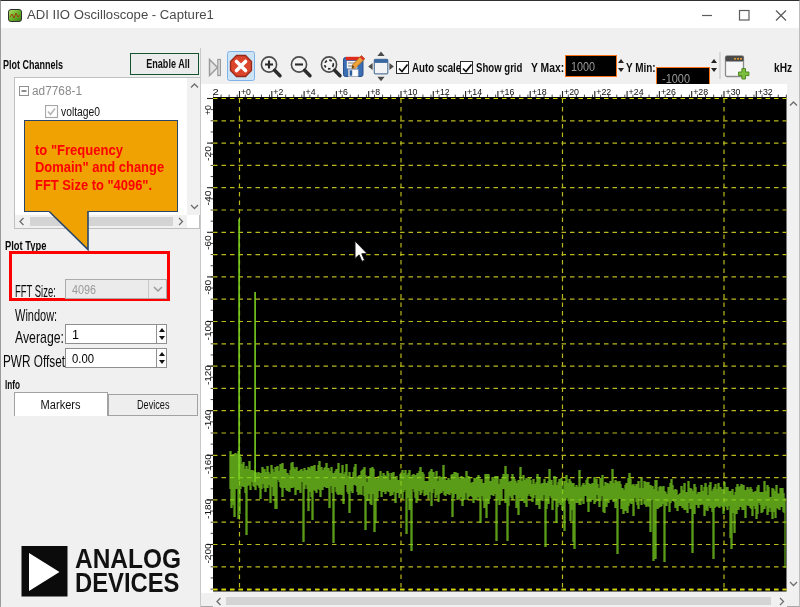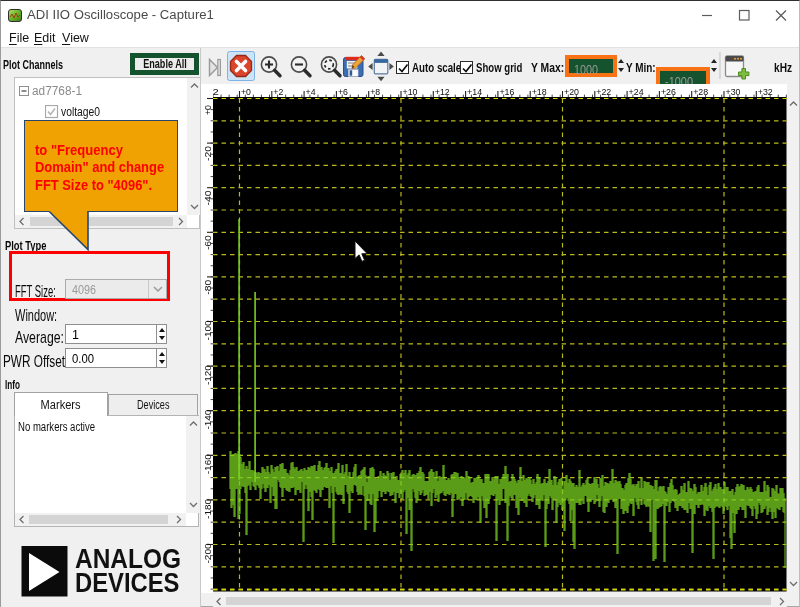--- a/index.html
+++ b/index.html
@@ -7,22 +7,22 @@
  border-top:1px solid #2f2f2f;border-left:1px solid #9b9b9b;border-right:1px solid #bdbdbd;border-bottom:1px solid #a8a8a8}
 .abs{position:absolute}
 .sx{display:inline-block;white-space:nowrap}
 #titlebar{position:absolute;left:0;top:0;width:798px;height:27px;background:#fff}
 #title{position:absolute;left:26px;top:7px;font-size:12.5px;color:#4a4a4a}
 #menubar{position:absolute;left:0;top:27px;width:798px;height:20px;background:#fff;border-bottom:1px solid #e2e2e2}
 .menu{position:absolute;top:3px;font-size:12.5px;color:#111}
 .menu u{text-decoration-thickness:1px;text-underline-offset:2px}
 #leftpanel{position:absolute;left:0;top:47px;width:200px;height:559px;background:#f0f0f0;border-right:1px solid #c9c9c9}
 .blabel{font-weight:bold;font-size:12.5px;color:#0a0a0a;position:absolute;white-space:nowrap}
-#enableall{position:absolute;left:129px;top:5px;width:69px;height:22px;background:#ececec;border:5px solid #14532d;
- font-weight:600;font-size:12.5px;color:#111;display:flex;align-items:center;justify-content:flex-start}
+#enableall{position:absolute;left:129px;top:5px;width:69px;height:22px;background:#ececec;border:1px solid #14532d;
+ font-weight:600;font-size:12.5px;color:#111;display:flex;align-items:center;justify-content:flex-end}
 #treebox{position:absolute;left:13px;top:29px;width:186px;height:152px;background:#fff;border:1px solid #c0c0c0}
 .gtext{font-size:12.5px;color:#8a8a8a;position:absolute;white-space:nowrap}
 .ktext{font-size:12.5px;color:#111;position:absolute;white-space:nowrap}
 .vscroll{position:absolute;background:#f1f1f1}
 .hscroll{position:absolute;background:#f1f1f1}
 .thumb{position:absolute;background:#d4d4d4}
 #callout{position:absolute;left:23px;top:72px;width:154px;height:92px;background:#f0a202;border:1.6px solid #26466e}
 #callout .tl{position:absolute;left:10px;font-size:13.8px;font-weight:bold;color:#fe0000;white-space:nowrap}
 #redbox{position:absolute;left:8px;top:203px;width:161px;height:50px;border:3px solid #fd0102}
 .ddrow{position:absolute;height:20px;background:#ebebeb;border:1px solid #acacac}
@@ -34,21 +34,21 @@
 .tri-u{position:absolute;left:2px;top:3px;width:0;height:0;border-left:3px solid transparent;border-right:3px solid transparent;border-bottom:4px solid #111}
 .tri-d{position:absolute;left:2px;top:11px;width:0;height:0;border-left:3px solid transparent;border-right:3px solid transparent;border-top:4px solid #111}
 #tab1{position:absolute;left:13px;top:344px;width:94px;height:24px;background:#fff;border:1px solid #a2a2a2;border-bottom:none;
  font-size:12.5px;color:#111;display:flex;align-items:center;justify-content:center;z-index:3}
 #tab2{position:absolute;left:107px;top:346px;width:90px;height:22px;background:#eeeeee;border:1px solid #a2a2a2;
  font-size:12.5px;color:#111;display:flex;align-items:center;justify-content:center}
 #listbox{position:absolute;left:13px;top:367px;width:185px;height:112px;background:#fff;border:1px solid #b3b3b3;z-index:2}
 .cb{position:absolute;width:13px;height:13px;background:#fff;border:1.4px solid #2b2b2b}
 .cb svg{position:absolute;left:-1px;top:-1px}
 .tlab{position:absolute;font-size:12.5px;font-weight:600;color:#0d0d0d;white-space:nowrap}
-.field{position:absolute;height:22px;background:#14532d;border:4px solid #f97316;font-size:12.5px;color:#9a9a9a;padding:3.5px 0 0 5px}
+.field{position:absolute;height:22px;background:#000000;border:1px solid #f97316;font-size:12.5px;color:#9a9a9a;padding:3.5px 0 0 5px}
 .fspin{position:absolute;width:8px;height:20px}
 .fspin .u{position:absolute;left:0;top:3px;width:0;height:0;border-left:3px solid transparent;border-right:3px solid transparent;border-bottom:4px solid #222}
 .fspin .d{position:absolute;left:0;top:12px;width:0;height:0;border-left:3px solid transparent;border-right:3px solid transparent;border-top:4px solid #222}
 #plotsvg{position:absolute;left:0;top:0}
 </style></head>
 <body>
 <div id="win">
 
   <div id="titlebar">
     <svg class="abs" style="left:7px;top:8px" width="14" height="13">
@@ -64,25 +64,20 @@
     </svg>
     <div id="title"><span class="sx" style="transform:scaleX(1.051);transform-origin:0 50%">ADI IIO Oscilloscope - Capture1</span></div>
     <svg class="abs" style="left:695px;top:4px" width="100" height="20">
       <line x1="6" y1="10.5" x2="16" y2="10.5" stroke="#5c5c5c" stroke-width="1.2"></line>
       <rect x="43.5" y="5.5" width="9.5" height="9.5" fill="none" stroke="#5c5c5c" stroke-width="1.2"></rect>
       <line x1="80" y1="5.5" x2="90" y2="15.5" stroke="#5c5c5c" stroke-width="1.2"></line>
       <line x1="90" y1="5.5" x2="80" y2="15.5" stroke="#5c5c5c" stroke-width="1.2"></line>
     </svg>
   </div>
 
-  <div id="menubar">
-    <div class="menu" style="left:8px"><u>F</u>ile</div>
-    <div class="menu" style="left:33px"><u>E</u>dit</div>
-    <div class="menu" style="left:61px"><u>V</u>iew</div>
-  </div>
 
   <div id="leftpanel">
     <div class="blabel" style="left:2px;top:10px"><span class="sx" style="transform:scaleX(0.720);transform-origin:0 50%">Plot Channels</span></div>
     <div id="enableall">
         <span class="sx" style="transform:scaleX(0.725);transform-origin:50% 50%">Enable All</span>
       </div>
     <div id="treebox">
       <svg class="abs" style="left:4px;top:8px" width="12" height="12">
         <rect x="0.5" y="0.5" width="9" height="9" fill="#fff" stroke="#8f8f8f"></rect>
         <line x1="2.5" y1="5" x2="7.5" y2="5" stroke="#444" stroke-width="1.2"></line>
@@ -140,38 +135,20 @@
         <div class="tri-u"></div>
         <div class="tri-d"></div>
       </div>
     <div class="blabel" style="left:4px;top:330px"><span class="sx" style="transform:scaleX(0.655);transform-origin:0 50%">Info</span></div>
     <div id="tab1">
         <span class="sx" style="transform:scaleX(0.885);transform-origin:50% 50%">Markers</span>
       </div>
     <div id="tab2">
         <span class="sx" style="transform:scaleX(0.730);transform-origin:50% 50%">Devices</span>
       </div>
-    <div id="listbox">
-      <div class="ktext" style="left:3px;top:4px"><span class="sx" style="transform:scaleX(0.765);transform-origin:0 50%">No markers active</span></div>
-      <div class="vscroll" style="left:171px;top:0;width:13px;height:97px"></div>
-      <svg class="abs" style="left:173.5px;top:5px" width="9" height="6">
-          <path d="M1 4.5 L4.5 1 L8 4.5" fill="none" stroke="#6e6e6e" stroke-width="1.3"></path>
-        </svg>
-        <svg class="abs" style="left:173.5px;top:86px" width="9" height="6">
-          <path d="M1 1 L4.5 4.5 L8 1" fill="none" stroke="#6e6e6e" stroke-width="1.3"></path>
-        </svg>
-      <div class="hscroll" style="left:0;top:97px;width:171px;height:13px"></div>
-      <svg class="abs" style="left:4px;top:99px" width="6" height="9">
-          <path d="M4.5 1 L1 4.5 L4.5 8" fill="none" stroke="#6e6e6e" stroke-width="1.3"></path>
-        </svg>
-        <svg class="abs" style="left:161px;top:99px" width="6" height="9">
-          <path d="M1 1 L4.5 4.5 L1 8" fill="none" stroke="#6e6e6e" stroke-width="1.3"></path>
-        </svg>
-      <div class="thumb" style="left:14px;top:99px;width:139px;height:9px"></div>
-    </div>
     <svg class="abs" style="left:20px;top:498px" width="170" height="52">
       <rect x="0.5" y="0" width="46" height="50.5" fill="#0b0b0b"></rect>
       <path d="M8 7 L8 45 L38.5 26 Z" fill="#fff"></path>
       <text x="54" y="21.5" font-size="27.5" font-weight="bold" fill="#111" textLength="106" lengthAdjust="spacingAndGlyphs">ANALOG</text>
       <text x="54" y="46" font-size="27.5" font-weight="bold" fill="#111" textLength="104.5" lengthAdjust="spacingAndGlyphs">DEVICES</text>
     </svg>
   </div>
 
   <svg class="abs" style="left:200px;top:47px" width="600" height="36">
     <path d="M8.5 11.5 L8.5 27.5 L16.5 19.5 Z" fill="#e3e3e3" stroke="#9a9a9a" stroke-width="1.4"></path>

